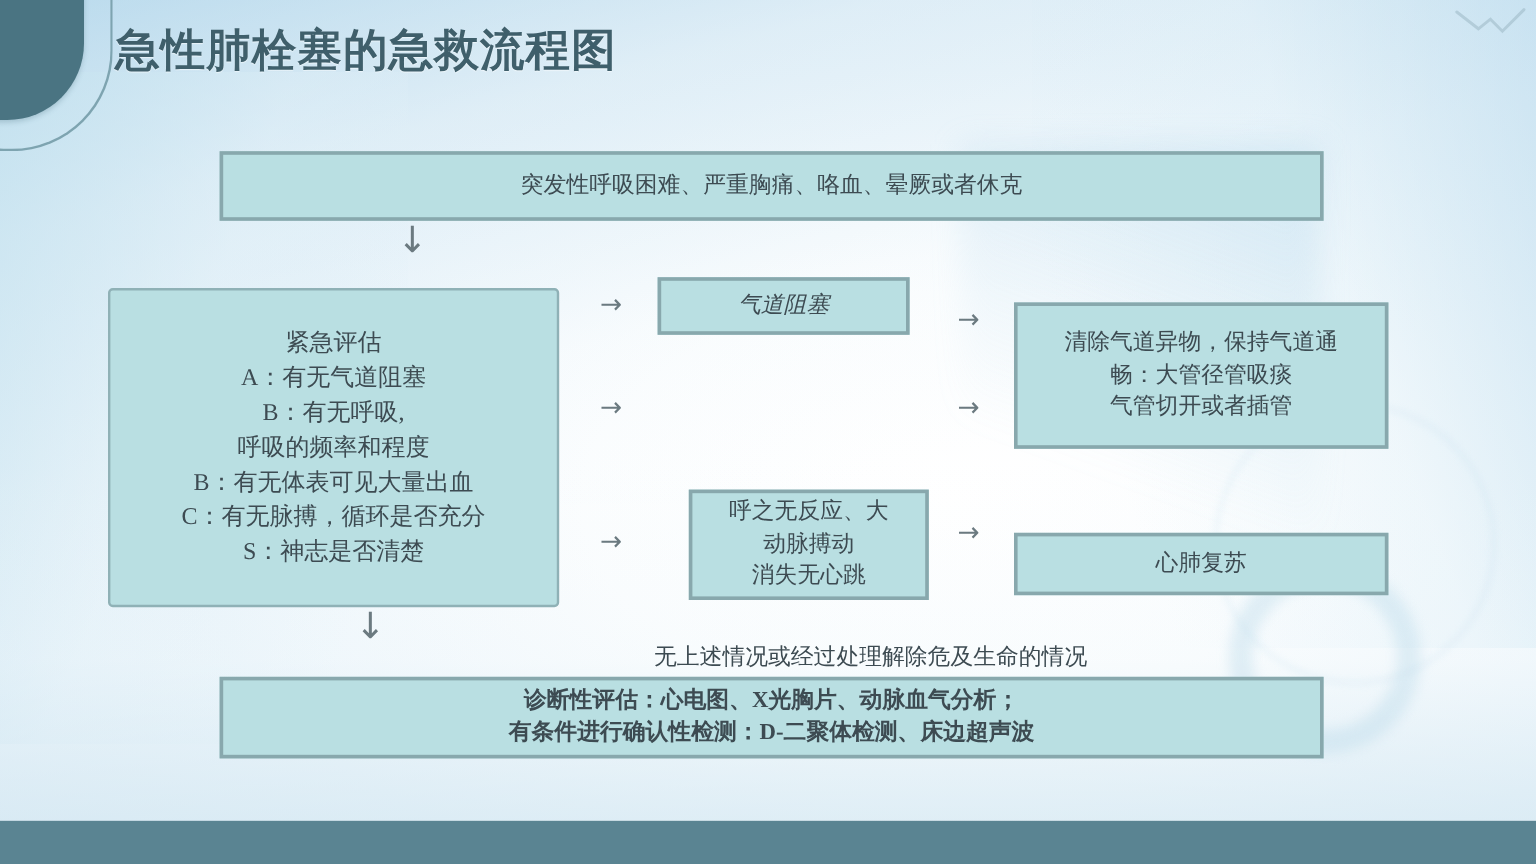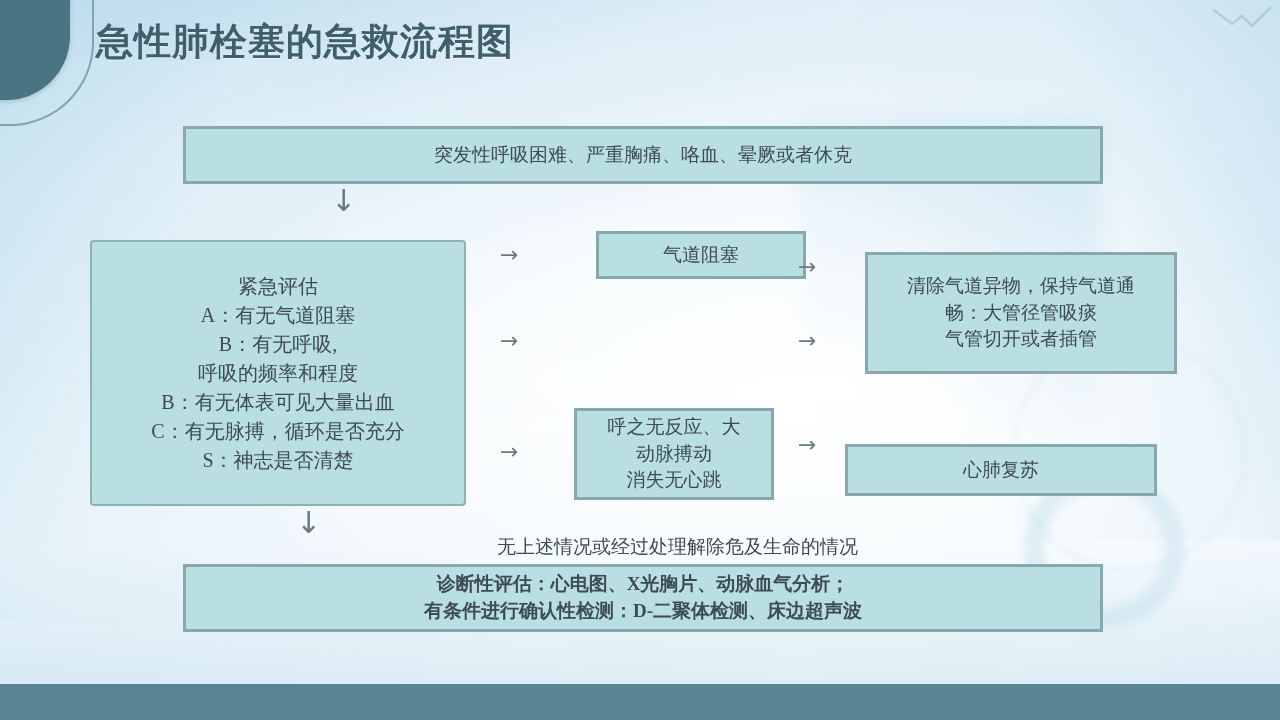--- a/index.html
+++ b/index.html
@@ -140,24 +140,24 @@
     padding: 4px 0;
   }
   .box.rounded {
     border-radius: 4px;
     border-width: 2px;
     border-color: #8fb1b6;
   }
 
   #box-symptoms { left: 183px; top: 126px; width: 920px; height: 58px; }
   #box-assessment { left: 90px; top: 240px; width: 376px; height: 266px; font-size: 20px; line-height: 1.45; }
-  #box-airway { left: 596px; top: 231px; width: 210px; height: 48px; }
+  #box-airway { left: 548px; top: 231px; width: 210px; height: 48px; font-style: italic; }
   #box-breathing { left: 564px; top: 317px; width: 210px; height: 48px; }
   #box-arrest { left: 574px; top: 408px; width: 200px; height: 92px; font-size: 19px; font-family: Liberation Serif, serif; }
-  #box-airway-tx { left: 845px; top: 252px; width: 312px; height: 122px; margin-left: 20px; }
+  #box-airway-tx { left: 845px; top: 252px; width: 312px; height: 122px; }
   #box-cpr { left: 845px; top: 420px; width: 312px; height: 52px; margin-top: 24px; }
   #box-diagnostic { left: 183px; top: 564px; width: 920px; height: 68px; font-weight: bold; }
 
   
   .arrow {
     position: absolute;
     color: #6b7a80;
     font-family: "DejaVu Sans", sans-serif;
     line-height: 1;
     user-select: none;
@@ -173,20 +173,21 @@
   #arrow-b1 { left: 798px; top: 256px; }
   #arrow-b2 { left: 798px; top: 330px; }
   #arrow-b3 { left: 798px; top: 434px; }
 
   
   .caption {
     position: absolute;
     color: #3d4b52;
     font-size: 19px;
     white-space: nowrap;
+    margin-left: 48px;
   }
   #caption-transition { left: 497px; top: 534px; }
 </style>
 </head>
 <body>
 
 <div id="slide">
 
   <div class="bg-base"></div>
   <div class="bg-sky"></div>

